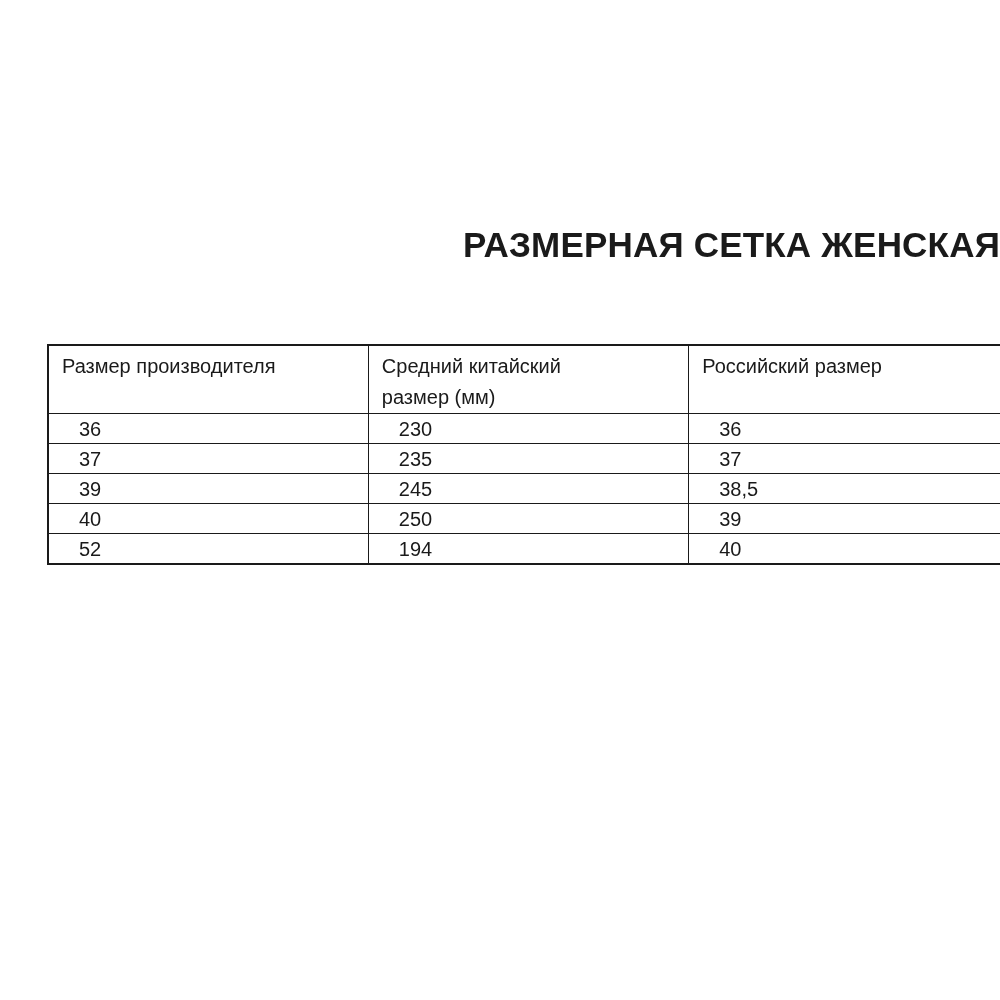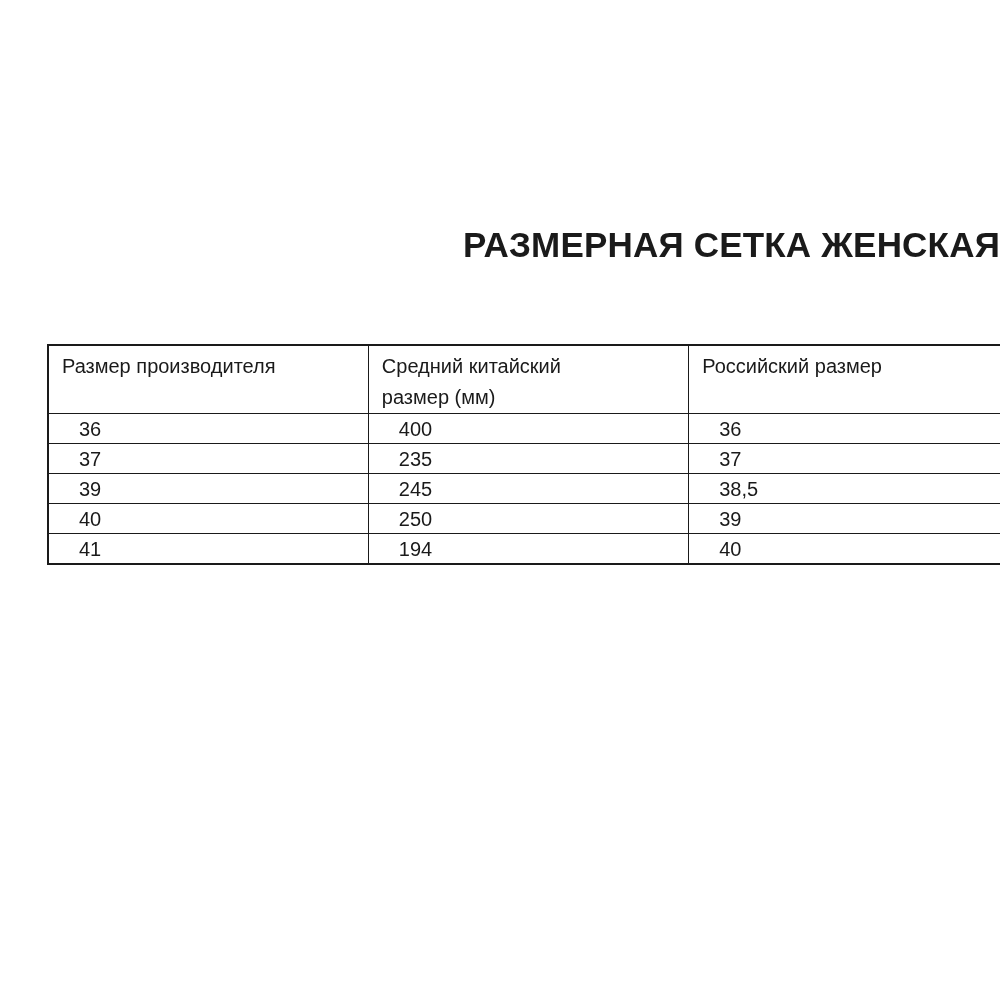--- a/index.html
+++ b/index.html
@@ -93,39 +93,39 @@
         </th>
         <th>
           <span class="hline">Российский размер</span>
           <span class="hline"></span>
         </th>
       </tr>
     </thead>
     <tbody>
       <tr>
         <td>36</td>
-        <td>400</td>
+        <td>230</td>
         <td>36</td>
       </tr>
       <tr>
         <td>37</td>
         <td>235</td>
         <td>37</td>
       </tr>
       <tr>
         <td>39</td>
         <td>245</td>
         <td>38,5</td>
       </tr>
       <tr>
         <td>40</td>
         <td>250</td>
         <td>39</td>
       </tr>
       <tr>
-        <td>41</td>
+        <td>52</td>
         <td>194</td>
         <td>40</td>
       </tr>
     </tbody>
   </table>
 
 </div>
 
 </body></html>

